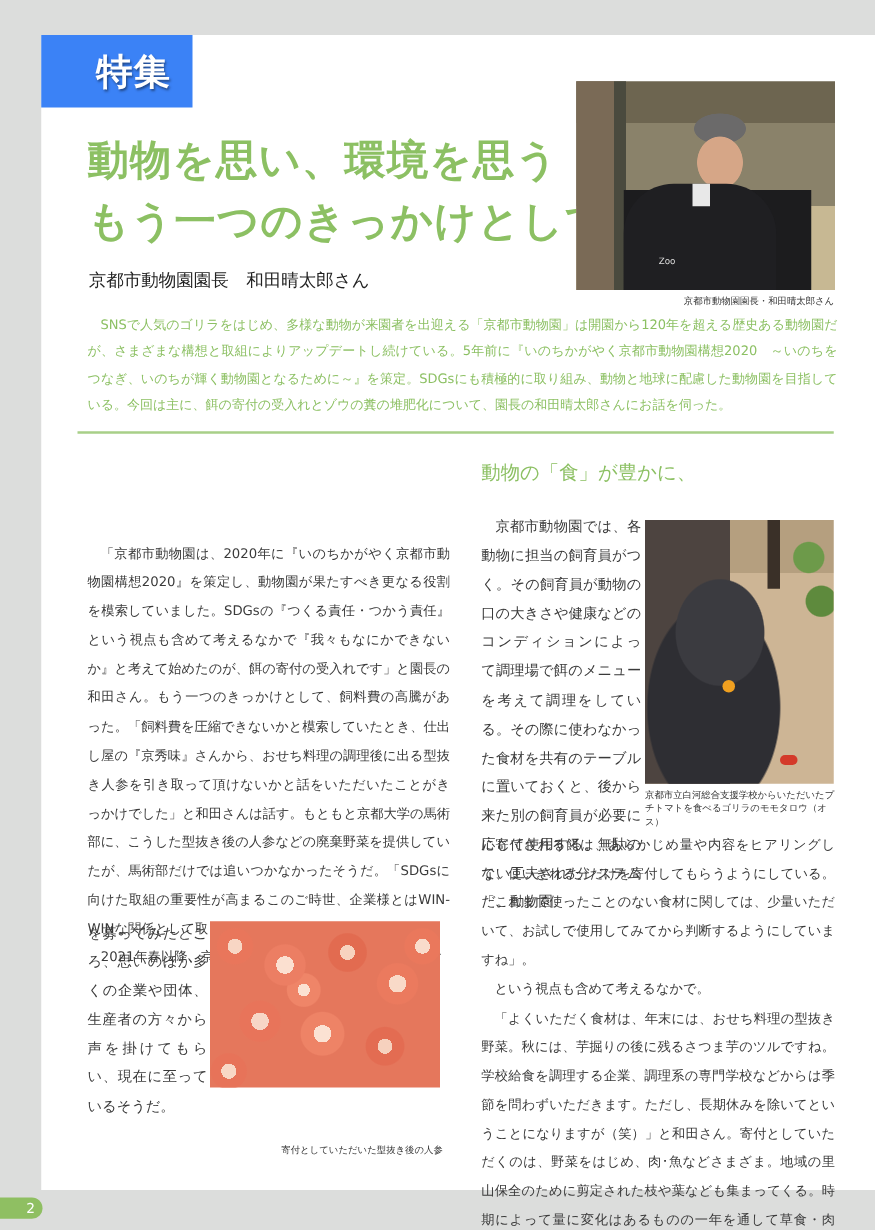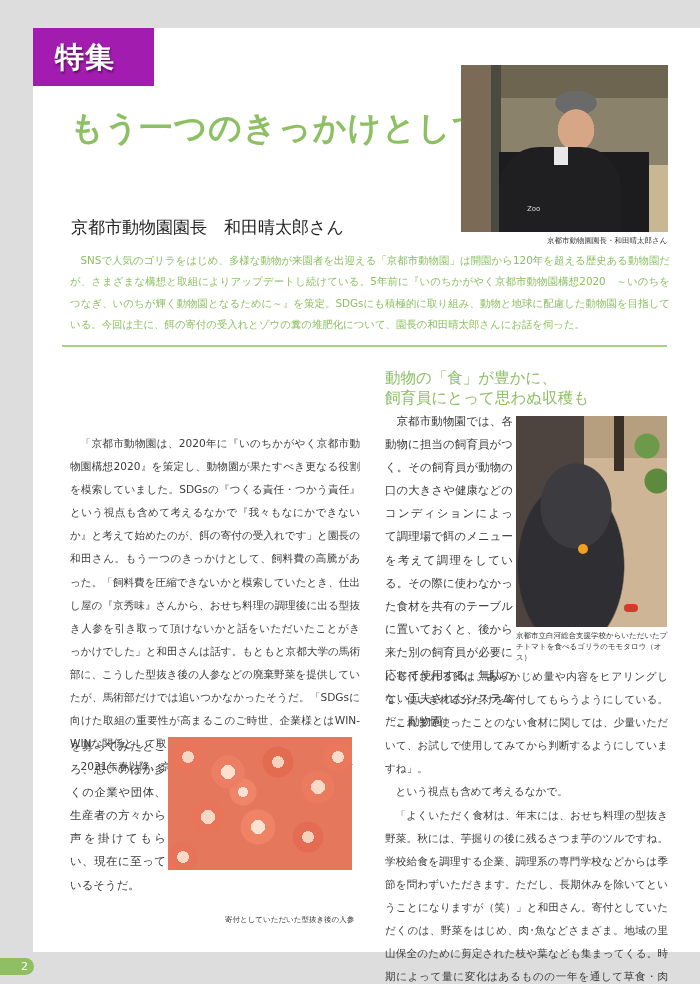--- a/index.html
+++ b/index.html
@@ -13,44 +13,44 @@
   .page {
     position: absolute;
     left: 33px; top: 28px;
     width: 667px; height: 924px;
     background: #ffffff;
   }
   .tag {
     position: absolute;
     left: 33px; top: 28px;
     width: 121px; height: 58px;
-    background: #a21caf;
+    background: #3b82f6;
     color: #fff;
     font-family: "DejaVu Serif", "Liberation Serif", serif;
     font-weight: bold;
     font-size: 29px;
     line-height: 58px;
-    padding-left: 22px;
+    padding-left: 44px;
     letter-spacing: 1px;
     text-shadow: 1px 2px 2px rgba(0,0,0,0.45);
   }
   .headline {
     position: absolute;
     left: 70px; top: 103px;
     color: #8cc063;
     font-weight: bold;
     font-size: 33px;
     line-height: 49px;
     letter-spacing: 1px;
     white-space: nowrap;
   }
   .byline {
     position: absolute;
     left: 71px; top: 216px;
-    font-size: 17px;
+    font-size: 14px;
     color: #222;
     white-space: nowrap;
   }
   .photo {
     position: absolute;
     overflow: hidden;
   }
   .photo-director {
     left: 461px; top: 65px;
     width: 207px; height: 167px;
@@ -182,20 +182,21 @@
   }
 </style>
 </head>
 <body>
 
 <div class="page"></div>
 
 <div class="tag">特集</div>
 
 <div class="headline">
+  <div>動物を思い、環境を思う</div>
   <div>もう一つのきっかけとして</div>
 </div>
 
 <div class="byline">京都市動物園園長　和田晴太郎さん</div>
 
 <div class="photo photo-director">
   <div class="jacket"></div>
   <div class="collar"></div>
   <div class="logo-patch">Zoo</div>
 </div>
@@ -221,21 +222,20 @@
 <div class="body-text bt-left-2">
   <p>を募ってみたところ、思いのほか多くの企業や団体、生産者の方々から声を掛けてもらい、現在に至っているそうだ。</p>
 </div>
 
 <div class="photo photo-carrots"></div>
 <div class="caption cap-carrots">寄付としていただいた型抜き後の人参</div>
 
 <div class="section-head sh-right">
   <div>動物の「食」が豊かに、</div>
   <div style="position:relative;display:inline-block;padding-right:90px;">
-    <span>飼育員にとって思わぬ収穫も</span>
     <span class="underline" style="width:100%;"></span>
   </div>
 </div>
 
 <div class="body-text bt-right-1">
   <p class="indent">京都市動物園では、各動物に担当の飼育員がつく。その飼育員が動物の口の大きさや健康などのコンディションによって調理場で餌のメニューを考えて調理をしている。その際に使わなかった食材を共有のテーブルに置いておくと、後から来た別の飼育員が必要に応じて使用する。無駄のない工夫されたシステムだ。動物園</p>
 </div>
 
 <div class="photo photo-gorilla">
   <div class="post"></div>

